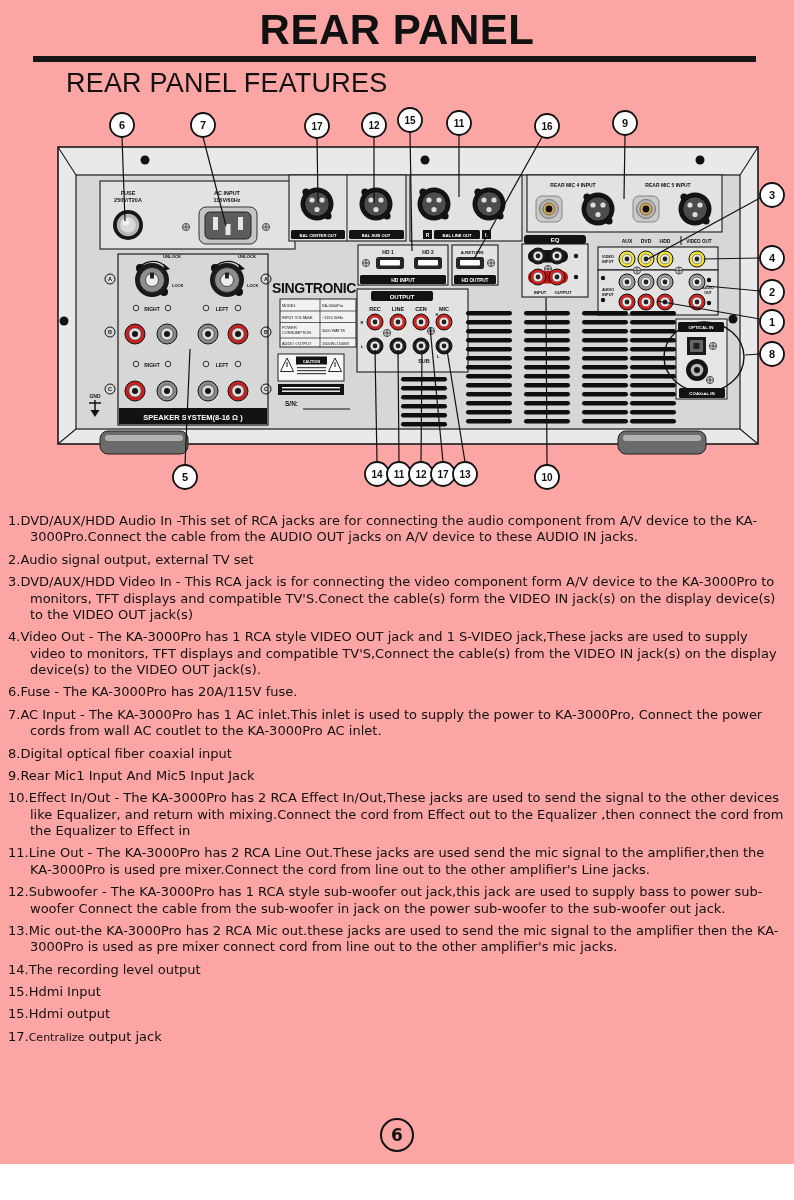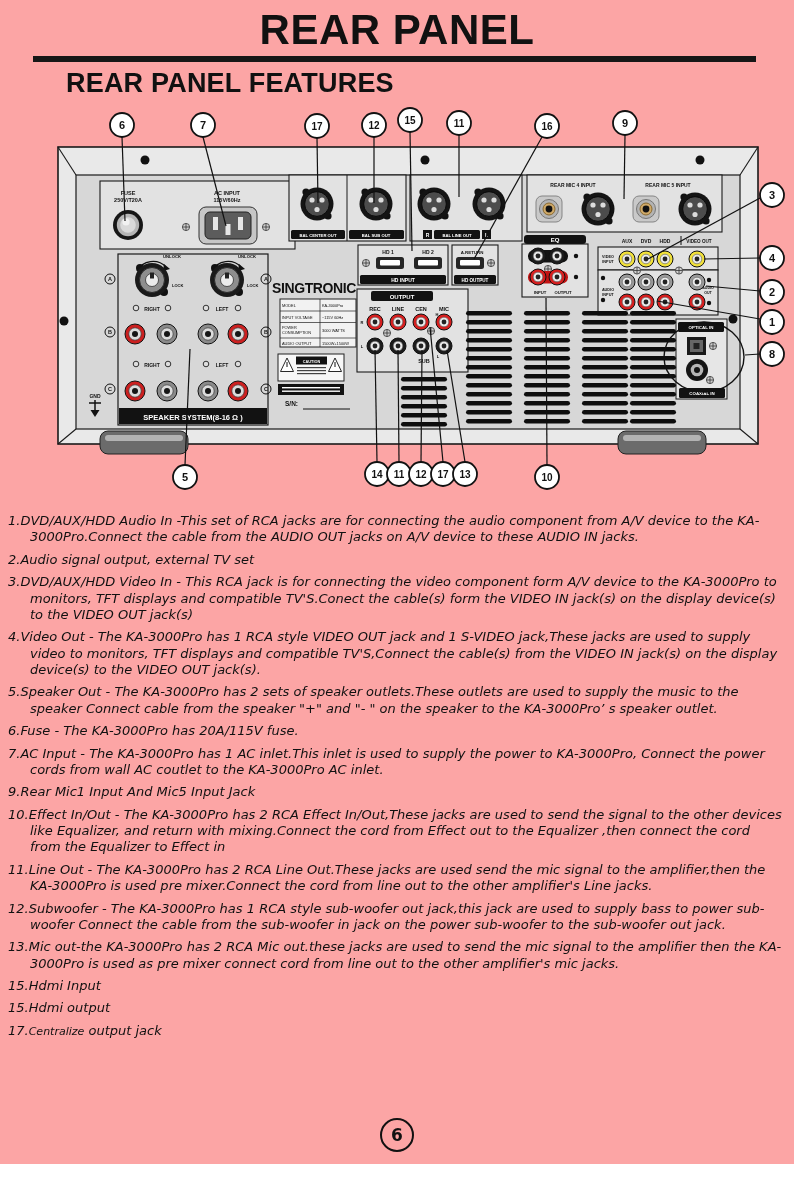--- a/index.html
+++ b/index.html
@@ -1,29 +1,29 @@
 <!DOCTYPE html>
 <html><head>
 <meta charset="utf-8">
 <style>
   html,body{margin:0;padding:0;background:#fff;}
   .page{width:794px;height:1164px;position:relative;background:#fca5a5;color:#111;
         font-family:"Liberation Sans",sans-serif;overflow:hidden;}
   .title{margin:6px 0 0;text-align:center;font-size:42px;font-weight:700;letter-spacing:.5px;}
   .rule{height:6px;background:#161616;margin:2px 38px 0 33px;}
-  .subtitle{margin:6px 0 0 66px;font-size:27px;font-weight:700;letter-spacing:.2px;}
+  .subtitle{margin:6px 0 0 66px;font-size:27px;font-weight:400;letter-spacing:.2px;}
   .diagram{width:794px;height:402px;}
   svg text{font-family:"Liberation Sans",sans-serif;fill:#111;}
   .fw{font-weight:bold;}
   .wh{fill:#fff;}
   .co{fill:#fff;stroke:#111;stroke-width:1.8;}
   .ll{stroke:#111;stroke-width:1.2;fill:none;}
   .bx{fill:#e2e2e2;stroke:#1a1a1a;stroke-width:1.1;}
   .bar{fill:#121212;}
-  .features{padding:12px 10px 0 8px;font-style:italic;}
+  .features{padding:12px 10px 0 8px;}
   .feat{font-family:"DejaVu Sans",sans-serif;font-size:13px;line-height:1.26;
         margin-bottom:6px;padding-left:22px;text-indent:-22px;}
   .feat .small{font-size:11px;text-align:right;}
   .pagenum{position:absolute;left:0;right:0;bottom:12px;display:flex;justify-content:center;}
   .pagenum .c{width:30px;height:30px;border:2.5px solid #111;border-radius:50%;
         display:flex;align-items:center;justify-content:center;
         font-family:"DejaVu Sans",sans-serif;font-size:17px;font-weight:bold;}
 </style>
 </head>
 <body>
@@ -507,28 +507,29 @@
           </g>
     </g>
   </svg>
   </div>
 
   <section class="features">
     <div class="feat"><span>1.</span><span>DVD/AUX/HDD  Audio In -This set of RCA jacks are for connecting the audio component from A/V device to the KA-3000Pro.Connect the cable from the AUDIO OUT jacks on A/V device to these AUDIO IN jacks.</span></div>
     <div class="feat"><span>2.</span><span>Audio signal output, external TV set</span></div>
     <div class="feat"><span>3.</span><span>DVD/AUX/HDD Video In - This RCA jack is for connecting the video component form A/V device to the KA-3000Pro to monitors, TFT displays and compatible TV'S.Conect the cable(s) form the VIDEO IN jack(s) on the display device(s) to the VIDEO OUT jack(s)</span></div>
     <div class="feat"><span>4.</span><span>Video Out - The KA-3000Pro has 1 RCA style VIDEO OUT jack and 1 S-VIDEO jack,These jacks are used to supply video to monitors, TFT displays and compatible TV'S,Connect the cable(s) from the VIDEO IN jack(s) on the display device(s) to the VIDEO OUT jack(s).</span></div>
-    <div class="feat"><span>5.</span><span>Speaker Out - The KA-3000Pro has 2 sets of speaker outlets.These outlets are used to supply the music to the speaker Connect cable from the speaker "+" and "- " on the speaker to the KA-3000Pro’ s speaker outlet.</span></div>
     <div class="feat"><span>6.</span><span>Fuse - The KA-3000Pro has 20A/115V fuse.</span></div>
     <div class="feat"><span>7.</span><span>AC Input - The KA-3000Pro has 1 AC inlet.This inlet is used to supply the power to KA-3000Pro, Connect the power cords  from wall AC coutlet to the KA-3000Pro  AC inlet.</span></div>
+    <div class="feat"><span>8.</span><span>Digital optical fiber coaxial input</span></div>
     <div class="feat"><span>9.</span><span>Rear Mic1 Input And Mic5 Input Jack</span></div>
     <div class="feat"><span>10.</span><span>Effect In/Out - The KA-3000Pro  has 2 RCA Effect In/Out,These jacks are used to send the signal to the other devices like Equalizer, and return with mixing.Connect the cord from Effect out to the Equalizer ,then connect the cord from the Equalizer to Effect in</span></div>
     <div class="feat"><span>11.</span><span>Line Out - The KA-3000Pro has 2 RCA Line Out.These jacks are used send the mic signal to the amplifier,then the KA-3000Pro is used pre mixer.Connect the cord from line out to the other amplifier's Line jacks.</span></div>
     <div class="feat"><span>12.</span><span>Subwoofer - The KA-3000Pro has 1 RCA style sub-woofer out jack,this jack are used to supply bass to power sub-woofer Connect the cable from the sub-woofer in jack on the power sub-woofer to the sub-woofer out jack.</span></div>
     <div class="feat"><span>13.</span><span>Mic out-the KA-3000Pro has 2 RCA Mic out.these jacks are used to send the mic signal to the amplifier then the KA-3000Pro  is used as pre mixer connect cord from line out to the other amplifier's mic jacks.</span></div>
+    <div class="feat"><span>14.</span><span>The recording level output</span></div>
     <div class="feat"><span>15.</span><span>Hdmi Input</span></div>
     <div class="feat"><span>15.</span><span>Hdmi output</span></div>
     <div class="feat"><span>17.</span><span class="small">Centralize</span><span> output jack</span></div>
   </section>
 
   <div class="pagenum">
     <div class="c">6</div>
   </div>
 
 </div>

